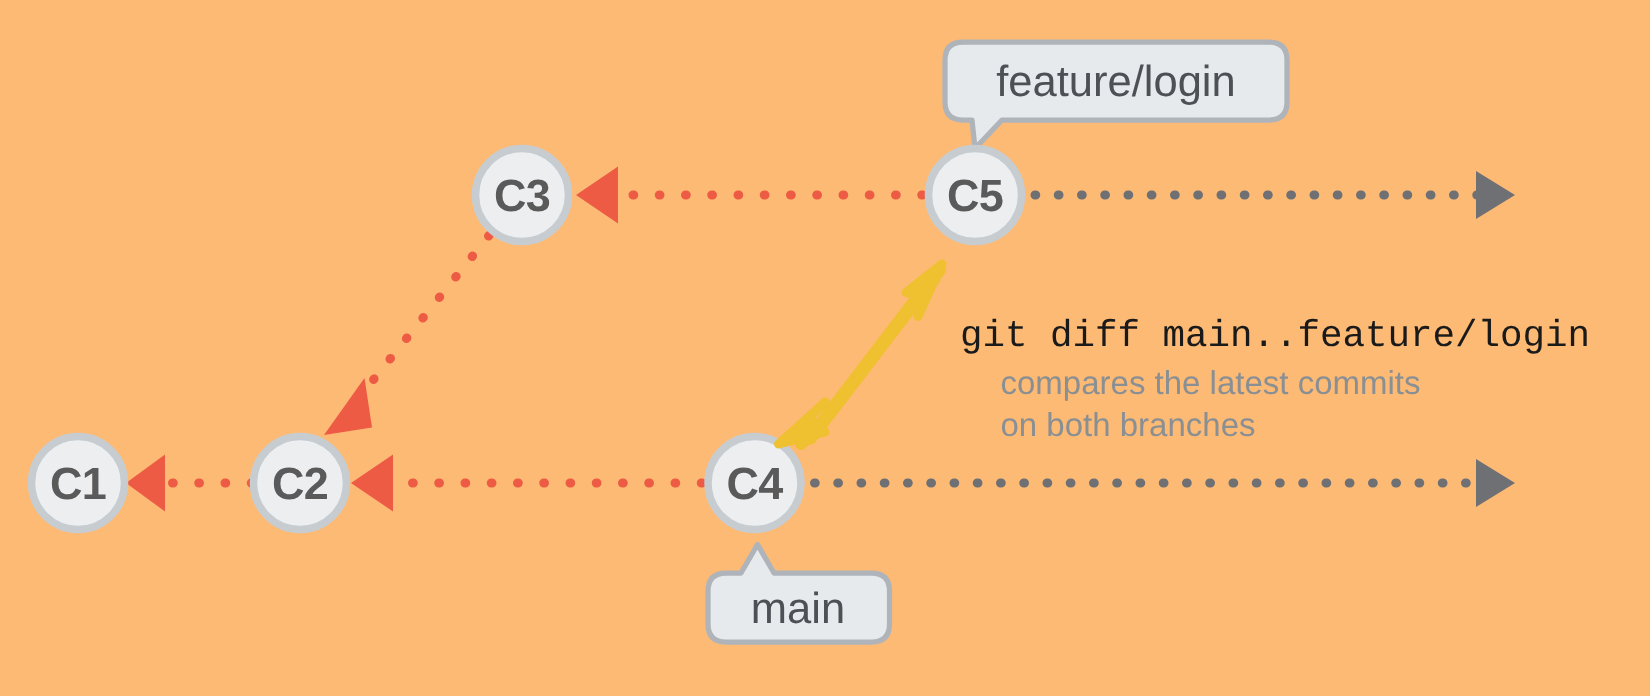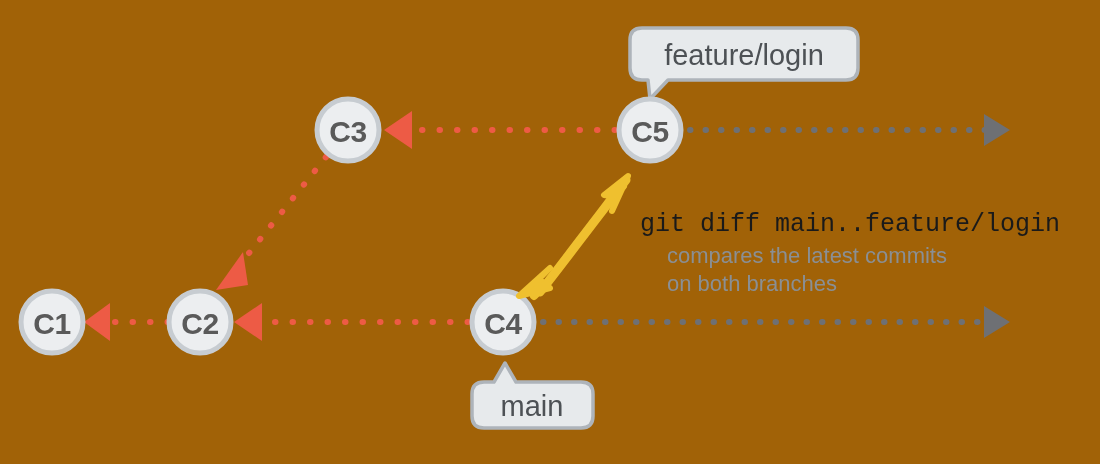--- a/index.html
+++ b/index.html
@@ -7,21 +7,21 @@
     padding: 0;
     background: #ffffff;
   }
   body {
     font-family: "Liberation Sans", sans-serif;
   }
   #diagram-root {
     position: relative;
     width: 1100px;
     height: 464px;
-    background: #a16207;
+    background: #fdba74;
     overflow: hidden;
   }
   svg.layer {
     position: absolute;
     top: 0;
     left: 0;
     width: 1100px;
     height: 464px;
   }
   .commit-label {

